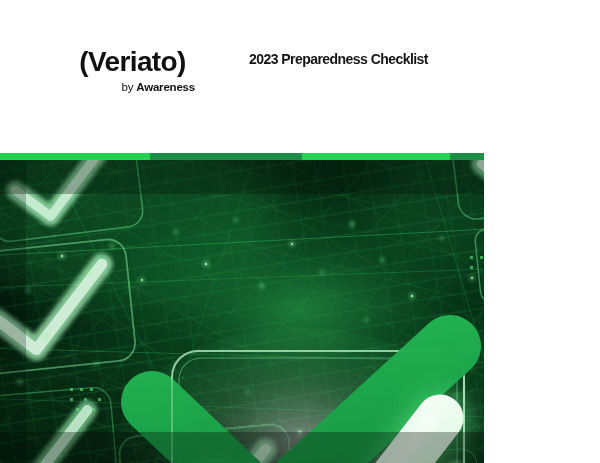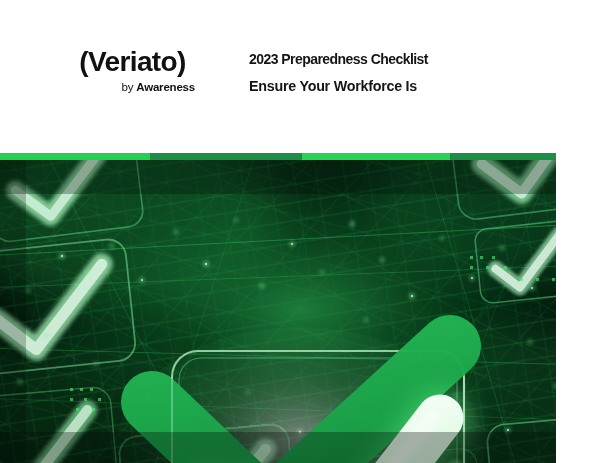--- a/index.html
+++ b/index.html
@@ -2,21 +2,21 @@
 <html><head>
 <meta charset="utf-8">
 <style>
   html,body{margin:0;padding:0;}
   body{
     width:600px;height:463px;overflow:hidden;
     background:#ffffff;
     font-family:"Liberation Sans", sans-serif;
     -webkit-font-smoothing:antialiased;
   }
-  .page{position:relative;width:556px;height:463px;overflow:hidden;background:#ec4899;}
+  .page{position:relative;width:484px;height:463px;overflow:hidden;background:#ec4899;}
 
   
   .header{
     position:absolute;left:0;top:0;width:600px;height:153px;
     background:#ffffff;
   }
   .logo-block{
     position:absolute;left:70px;top:48px;width:125px;text-align:center;
   }
   .logo-word{
@@ -64,21 +64,20 @@
 
   <div class="header">
 
     <div class="logo-block">
       <div class="logo-word">(Veriato)</div>
       <div class="logo-sub"><span class="by">by </span><span>Awareness</span></div>
     </div>
 
     <div class="title-block">
       <div class="doc-title">2023 Preparedness Checklist</div>
-      <div class="doc-sub-line">Ensure Your Workforce Is</div>
     </div>
   </div>
 
   <div class="green-strip" id="green-strip">
       <div class="seg" style="left: 0px; width: 150px; background: rgb(34, 210, 79);"></div>
       <div class="seg" style="left: 150px; width: 152px; background: rgb(29, 142, 69);"></div>
       <div class="seg" style="left: 302px; width: 148px; background: rgb(36, 212, 82);"></div>
       <div class="seg" style="left: 450px; width: 150px; background: rgb(29, 142, 69);"></div>
     </div>
 

